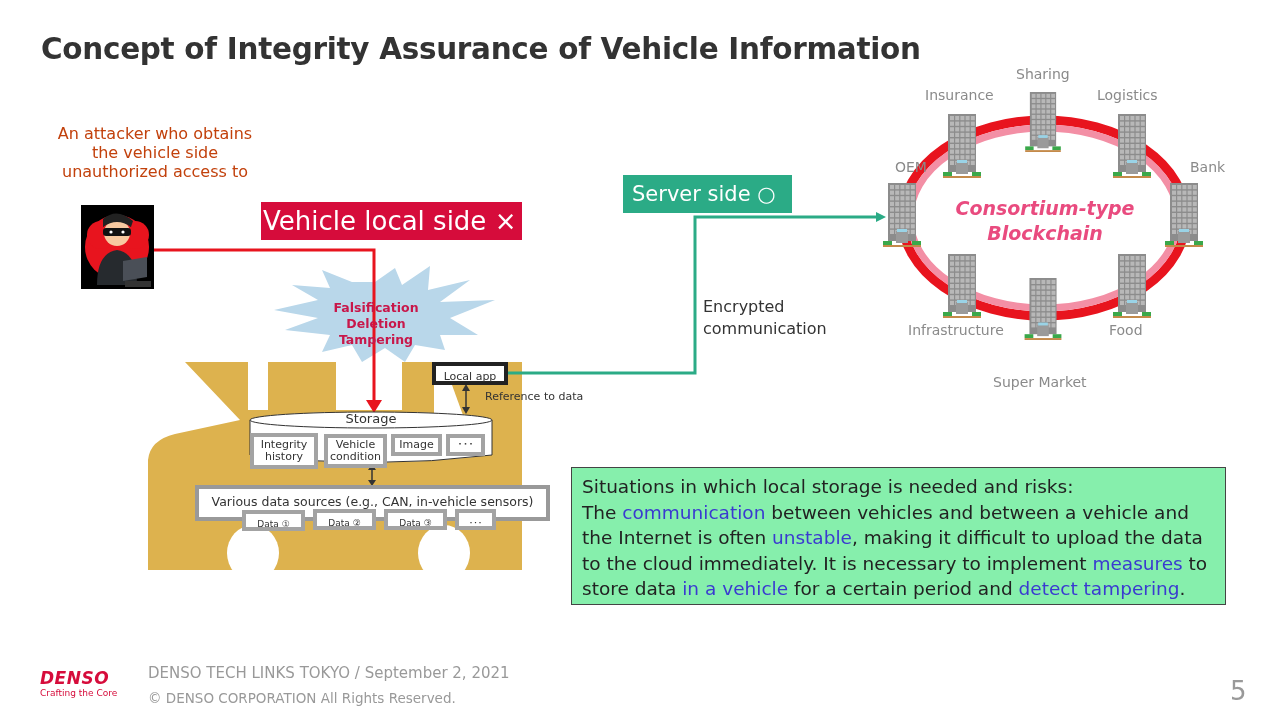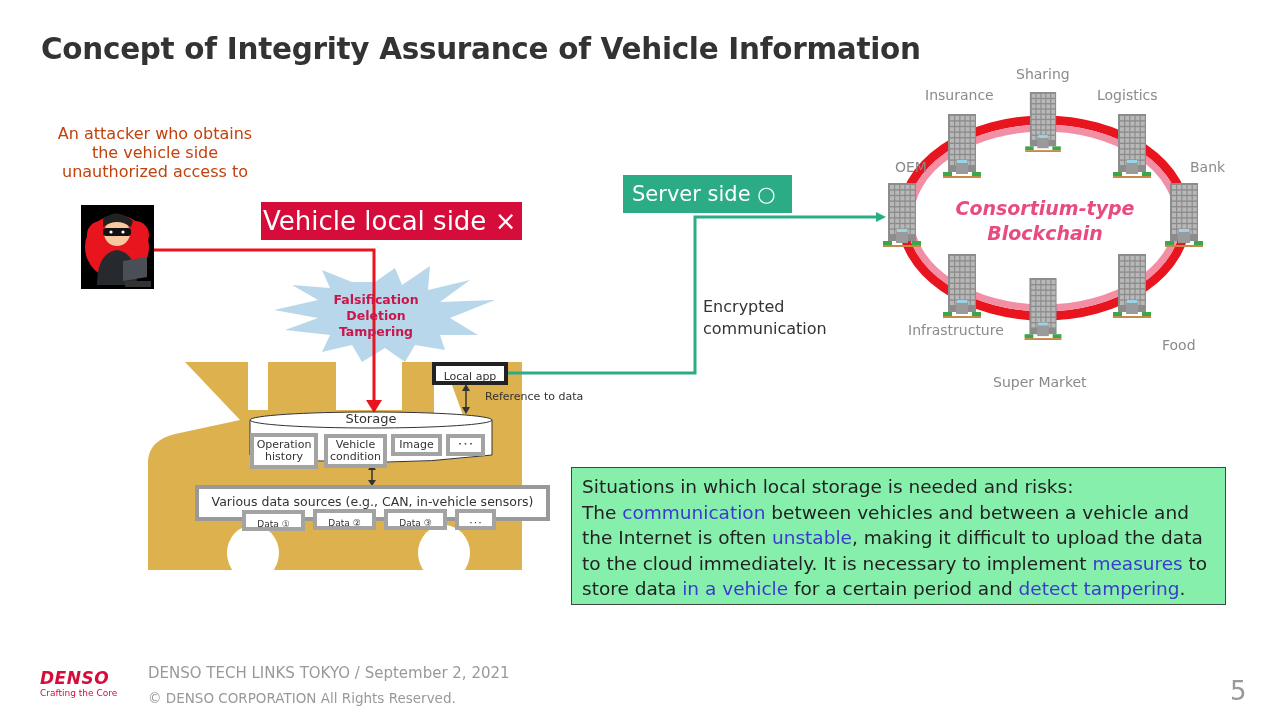--- a/index.html
+++ b/index.html
@@ -12,21 +12,21 @@
   .attacker-text { left: 40px; top: 124px; width: 230px; text-align: center; font-size: 16px; line-height: 19px; color: #c2410c; }
 
   .attacker-icon { left: 81px; top: 205px; width: 73px; height: 84px; background: #000; overflow: hidden; }
 
   .vls-label { left: 261px; top: 202px; width: 261px; height: 38px; background: #d60c3b; color: #fff; font-size: 26px; line-height: 38px; padding-left: 2px; white-space: nowrap; }
 
   .server-label { left: 623px; top: 175px; width: 169px; height: 38px; background: #2bab86; color: #fff; font-size: 21px; line-height: 38px; padding-left: 9px; white-space: nowrap; }
 
   .enc-text { left: 703px; top: 296px; font-size: 16px; line-height: 22px; color: #333; }
 
-  .burst-text { left: 316px; top: 292px; width: 120px; text-align: center; font-size: 12.5px; font-weight: bold; color: #c8174a; line-height: 16px; }
+  .burst-text { left: 316px; top: 300px; width: 120px; text-align: center; font-size: 12.5px; font-weight: bold; color: #c8174a; line-height: 16px; }
 
   .box { background: #fff; border: 4px solid #a3a3a3; color: #333; text-align: center; }
   .local-app { left: 432px; top: 362px; width: 76px; height: 23px; font-size: 11px; line-height: 21px; border-color: #222; }
   .ref-text { left: 485px; top: 390px; font-size: 11px; color: #333; white-space: nowrap; }
 
   .storage-label { left: 250px; top: 411px; width: 242px; text-align: center; font-size: 13px; color: #333; }
   .s-item { font-size: 11px; line-height: 12px; display: flex; align-items: center; justify-content: center; }
   .various { left: 195px; top: 485px; width: 355px; height: 36px; font-size: 12.5px; padding-top: 5px; border-color: #999; }
   .d-item { font-size: 9px; height: 21px; line-height: 20px; }
 
@@ -551,21 +551,21 @@
   <div>Deletion</div>
   <div>Tampering</div>
 </div>
 
 <div class="abs box local-app">Local app</div>
 <div class="abs ref-text">Reference to data</div>
 <div class="abs storage-label">Storage</div>
 
 <div class="abs box s-item" style="left:250px;top:433px;width:68px;height:36px;">
   <div>
-      <div>Operation</div>
+      <div>Integrity</div>
       <div>history</div>
     </div>
 </div>
 <div class="abs box s-item" style="left:324px;top:434px;width:63px;height:34px;">
   <div>
       <div>Vehicle</div>
       <div>condition</div>
     </div>
 </div>
 <div class="abs box s-item" style="left:391px;top:434px;width:51px;height:22px;">
@@ -587,21 +587,21 @@
   <div>Consortium-type</div>
   <div>Blockchain</div>
 </div>
 <div class="abs bc-label" style="left:1016px;top:66px;">Sharing</div>
 <div class="abs bc-label" style="left:925px;top:87px;">Insurance</div>
 <div class="abs bc-label" style="left:1097px;top:87px;">Logistics</div>
 <div class="abs bc-label" style="left:860px;top:159px;margin-left:35px;">OEM</div>
 <div class="abs bc-label" style="left:1190px;top:159px;">Bank</div>
 <div class="abs bc-label" style="left:908px;top:322px;">Infrastructure</div>
 <div class="abs bc-label" style="left:993px;top:342px;margin-top:32px;">Super Market</div>
-<div class="abs bc-label" style="left:1162px;top:322px;margin-top:15px;">Food</div>
+<div class="abs bc-label" style="left:1109px;top:322px;">Food</div>
 
 <div class="abs note-box">
   <div>Situations in which local storage is needed and risks:</div>
   <div id="note-body"><span>The </span><span class="hl">communication</span><span> between vehicles and between a vehicle and the Internet is often </span><span class="hl">unstable</span><span>, making it difficult to upload the data to the cloud immediately. It is necessary to implement </span><span class="hl">measures</span><span> to store data </span><span class="hl">in a vehicle</span><span> for a certain period and </span><span class="hl">detect tampering</span><span>.</span></div>
 </div>
 
 <div class="abs denso">DENSO</div>
 <div class="abs crafting">Crafting the Core</div>
 <div class="abs footer1">DENSO TECH LINKS TOKYO / September 2, 2021</div>
 <div class="abs footer2">© DENSO CORPORATION All Rights Reserved.</div>

